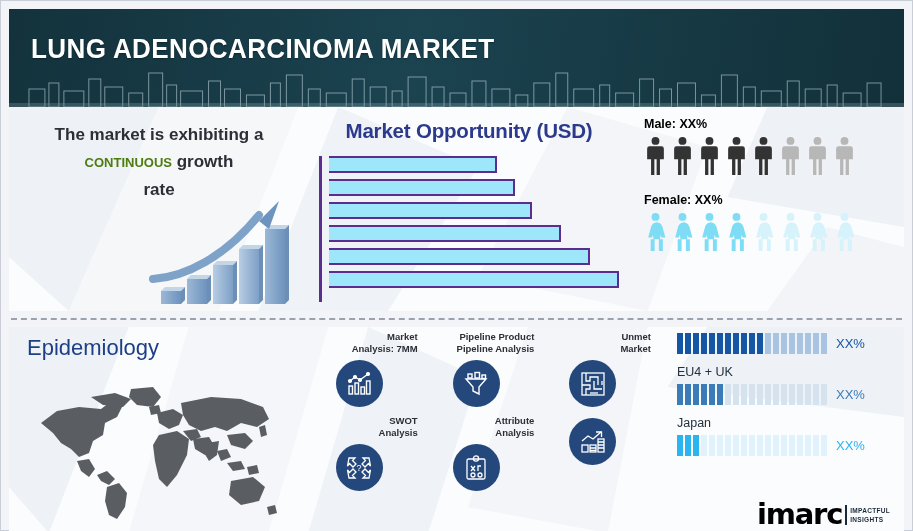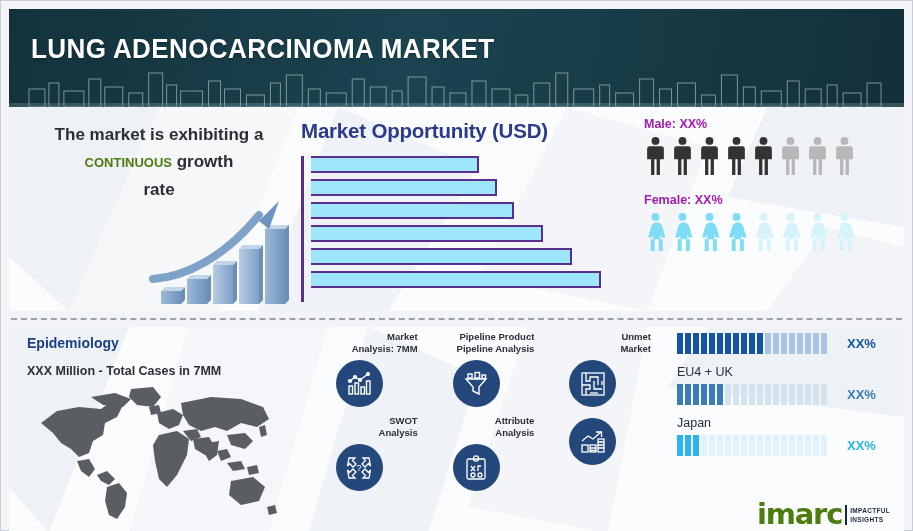--- a/index.html
+++ b/index.html
@@ -49,52 +49,52 @@
   .poly { position: absolute; inset: 0; width: 100%; height: 100%; }
 
   .mid-text {
     position: absolute; left: 20px; top: 14px; width: 260px;
     color: #2c2f36; font-size: 17px; line-height: 27px; font-weight: bold; text-align: center;
   }
   .mid-text .cont { color: #4d7c0f; font-size: 13px; }
   .growth-gfx { position: absolute; left: 140px; top: 186px; }
 
   
-  .mo { position: absolute; left: 292px; top: 12px; width: 300px; }
+  .mo { position: absolute; left: 310px; top: 12px; width: 300px; text-align: center; }
   .mo-title { color: #2b3a8c; font-size: 20.5px; font-weight: bold; letter-spacing: -.2px; }
   .mo-chart { position: relative; margin-top: 13px; height: 146px; padding-left: 7px; border-left: 3px solid #5a2d8e; }
   .mo-bar {
     height: 17px; margin-bottom: 6px;
     background: #9ee7fb;
     border: 2px solid #5a2d8e;
     border-left: none;
   }
 
   
   .gender { position: absolute; left: 635px; top: 10px; width: 265px; }
-  .g-label { color: #a21caf; font-size: 12.5px; font-weight: bold; margin-bottom: 6px; }
+  .g-label { color: #000000; font-size: 12.5px; font-weight: bold; margin-bottom: 6px; }
   .g-row { display: flex; gap: 4px; margin-bottom: 18px; }
   .g-row svg { display: block; }
 
   
   .divider {
     margin: 7px 10px 0 10px;
     border-top: 2px dashed #9aa2ad;
     height: 0;
   }
 
   
   .bottom {
     position: relative;
     height: 206px;
     margin: 7px 8px 8px 8px;
     background: #fbfcfd;
     overflow: hidden;
   }
-  .epi-title { position: absolute; left: 18px; top: 8px; color: #1d3f86; font-size: 14px; font-weight: bold; }
+  .epi-title { position: absolute; left: 18px; top: 8px; color: #1d3f86; font-size: 22px; font-weight: normal; }
   .epi-sub { position: absolute; left: 18px; top: 37px; color: #2c2f36; font-size: 12.5px; font-weight: bold; }
   .world { position: absolute; left: 22px; top: 56px; }
 
   
   .icons { position: absolute; left: 292px; top: 4px; width: 350px; }
   .icon-row { display: flex; }
   .icon-cell { width: 117px; text-align: right; }
   .icon-cap { color: #2c2f36; font-size: 9.5px; font-weight: bold; line-height: 12px; height: 26px; }
   .icon-circle {
     width: 47px; height: 47px; margin: 3px auto 0;
@@ -103,24 +103,24 @@
     display: flex; align-items: center; justify-content: center;
   }
 
   
   .regions { position: absolute; left: 668px; top: 6px; width: 225px; }
   .region { margin-bottom: 11px; }
   .region-name { color: #22303f; font-size: 12.5px; margin-bottom: 5px; }
   .region-row { display: flex; align-items: center; }
   .seg-wrap { display: flex; gap: 2px; }
   .seg { width: 6px; height: 21px; }
-  .region-pct { margin-left: 20px; font-size: 13px; font-weight: bold; }
+  .region-pct { margin-left: 9px; font-size: 13px; font-weight: normal; }
 
   .logo { position: absolute; right: 14px; bottom: 6px; display: flex; align-items: flex-end; }
-  .logo-mark { color: #4d7c0f; font-size: 29px; font-weight: bold; letter-spacing: -1.2px; line-height: 26px; font-family: "DejaVu Sans", sans-serif; }
+  .logo-mark { color: #000000; font-size: 29px; font-weight: bold; letter-spacing: -1.2px; line-height: 26px; font-family: "DejaVu Sans", sans-serif; }
   .logo-bar { width: 2px; height: 20px; background: #1b2a3a; margin: 0 3px 2px 3px; }
   .logo-tag { color: #1b2a3a; font-size: 6.5px; font-weight: bold; line-height: 8.5px; letter-spacing: .3px; margin-bottom: 3px; }
 </style>
 </head>
 <body>
 
 <div class="infographic">
 
   <div class="header">
     <svg class="skyline" viewBox="0 0 897 46" preserveAspectRatio="none">
@@ -304,21 +304,20 @@
   <div class="bottom">
     <svg class="poly" viewBox="0 0 897 206" preserveAspectRatio="none">
       <polygon points="0,0 120,0 40,206 0,160" fill="#eef1f5"></polygon>
       <polygon points="180,0 320,0 260,206 120,206" fill="#f4f6f9"></polygon>
       <polygon points="360,0 470,50 420,206 300,206" fill="#eff2f6"></polygon>
       <polygon points="520,0 640,0 600,206 460,180" fill="#f3f5f8"></polygon>
       <polygon points="700,0 897,0 897,90 660,60" fill="#eef1f5"></polygon>
     </svg>
 
     <div class="epi-title">Epidemiology</div>
-    <div class="epi-sub">XXX Million - Total Cases in 7MM</div>
 
     <svg class="world" width="248" height="140" viewBox="0 0 248 140">
       <g fill="#5a5e63">
 
         <path d="M10,40 L26,28 L48,24 L70,26 L78,20 L92,22 L86,34 L74,40 L72,52 L62,58 L58,70 L48,74 L40,66 L30,60 L22,50 Z"></path>
         <path d="M60,14 L84,10 L100,16 L92,24 L72,22 Z"></path>
         <path d="M46,78 L58,76 L64,86 L58,94 L50,88 Z"></path>
         <path d="M66,92 L76,88 L84,96 L78,102 L70,98 Z"></path>
 
         <path d="M76,104 L88,100 L96,110 L94,124 L86,136 L78,132 L74,118 Z"></path>

